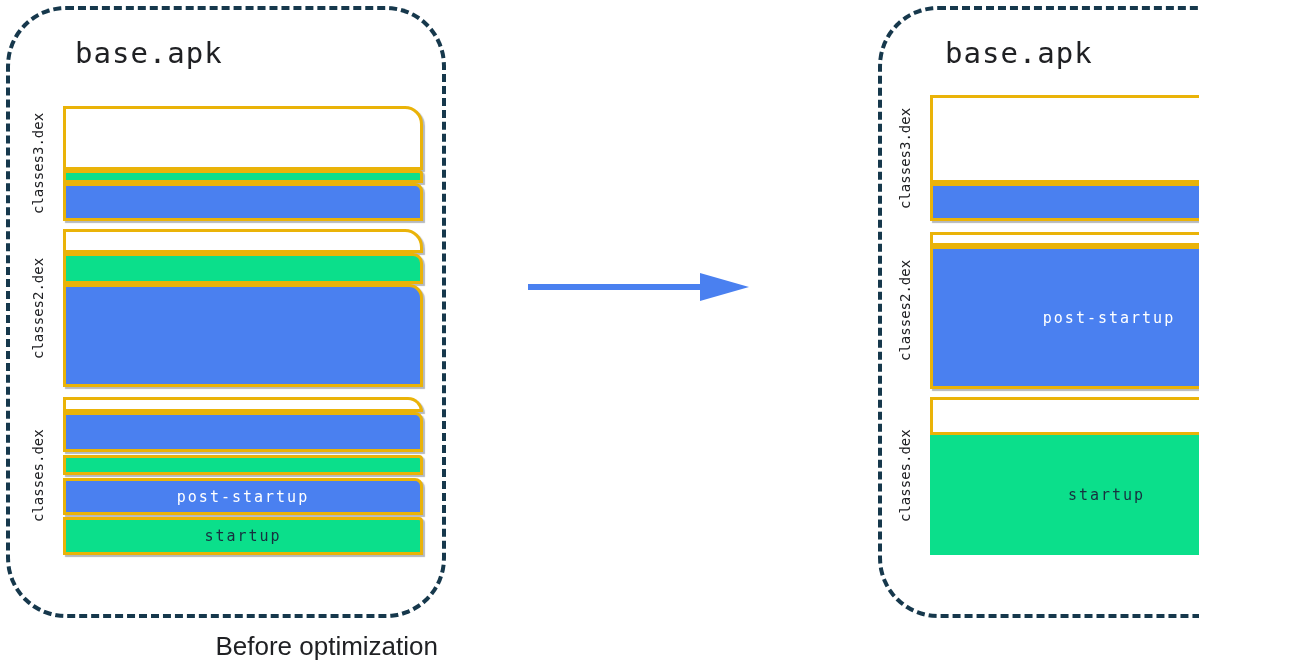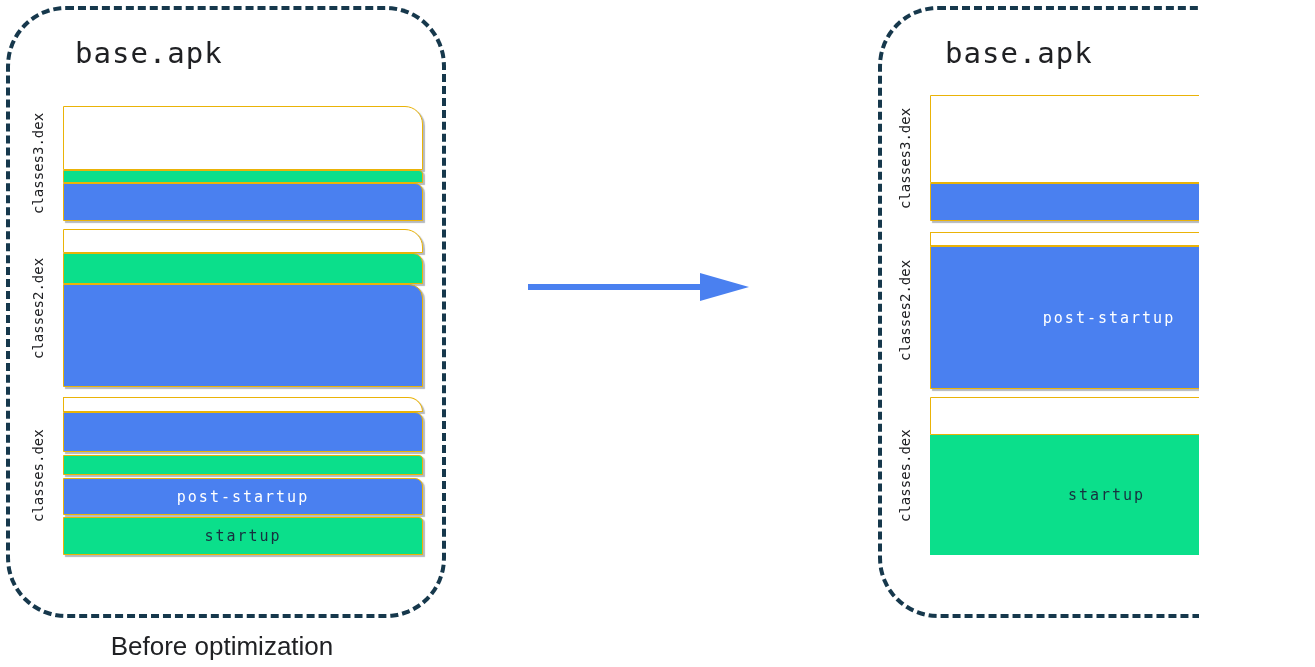--- a/index.html
+++ b/index.html
@@ -40,21 +40,21 @@
     writing-mode:vertical-rl;
     transform:rotate(180deg);
     font-family:"DejaVu Sans Mono", monospace;
     font-size:14px;
     color:#202124;
     white-space:nowrap;
   }
   .band{
     position:relative;
     box-sizing:border-box;
-    border:1px solid #eab308;
+    border:3px solid #eab308;
     box-shadow:2px 2px 1px rgba(70,80,90,0.40);
   }
   .band.white{background:#ffffff;}
   .band.blue{background:#4A80F0;}
   .band.green{background:#0BDF8B;}
   .band.noborder{border:none;box-shadow:none;}
   .r20{border-radius:0 20px 0 0;}
   .r18{border-radius:0 18px 0 0;}
   .r14{border-radius:0 14px 0 0;}
   .r10{border-radius:0 10px 0 0;}
@@ -79,21 +79,21 @@
   #arrow .head{
     position:absolute;right:0;top:0;width:0;height:0;
     border-top:14px solid transparent;
     border-bottom:14px solid transparent;
     border-left:49px solid #4A80F0;
   }
 
   .caption{
     position:absolute;
     top:631px;
-    text-align:center;
+    text-align:right;
     font-size:26px;
     color:#202124;
   }
   #caption-before{left:6px;width:432px;}
   #caption-after{left:878px;width:428px;}
 </style>
 </head>
 <body>
 
 <div id="stage">

